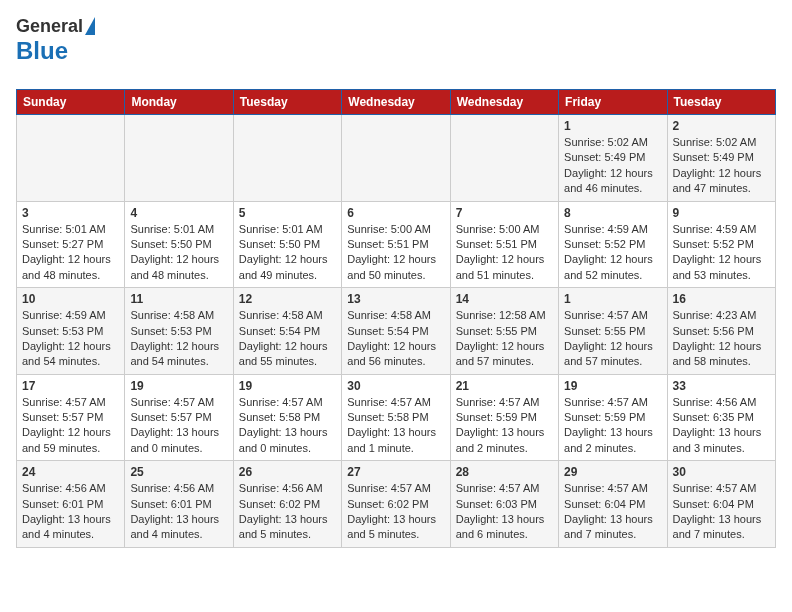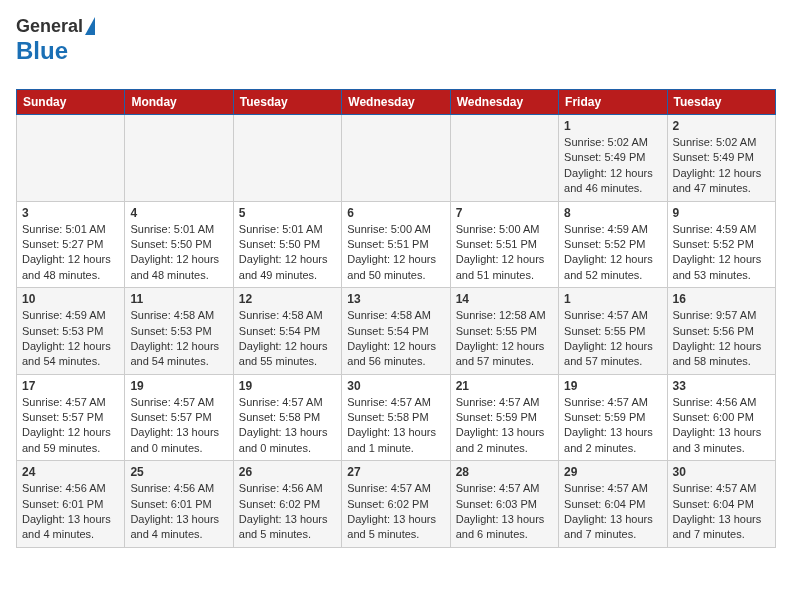--- a/index.html
+++ b/index.html
@@ -220,21 +220,21 @@
 Daylight: 12 hours and 57 minutes.</div>
         </td>
         <td>
           <span class="day-num">1</span>
           <div class="day-info">Sunrise: 4:57 AM
 Sunset: 5:55 PM
 Daylight: 12 hours and 57 minutes.</div>
         </td>
         <td>
           <span class="day-num">16</span>
-          <div class="day-info">Sunrise: 9:57 AM
+          <div class="day-info">Sunrise: 4:23 AM
 Sunset: 5:56 PM
 Daylight: 12 hours and 58 minutes.</div>
         </td>
       </tr>
       <tr>
         <td>
           <span class="day-num">17</span>
           <div class="day-info">Sunrise: 4:57 AM
 Sunset: 5:57 PM
 Daylight: 12 hours and 59 minutes.</div>
@@ -265,21 +265,21 @@
         </td>
         <td>
           <span class="day-num">19</span>
           <div class="day-info">Sunrise: 4:57 AM
 Sunset: 5:59 PM
 Daylight: 13 hours and 2 minutes.</div>
         </td>
         <td>
           <span class="day-num">33</span>
           <div class="day-info">Sunrise: 4:56 AM
-Sunset: 6:00 PM
+Sunset: 6:35 PM
 Daylight: 13 hours and 3 minutes.</div>
         </td>
       </tr>
       <tr>
         <td>
           <span class="day-num">24</span>
           <div class="day-info">Sunrise: 4:56 AM
 Sunset: 6:01 PM
 Daylight: 13 hours and 4 minutes.</div>
         </td>

